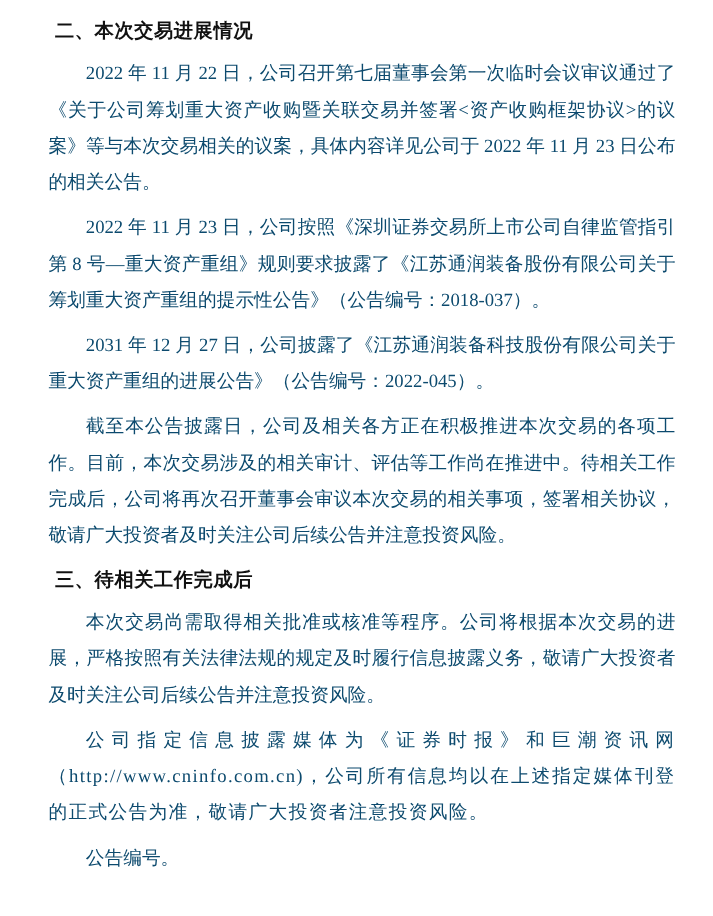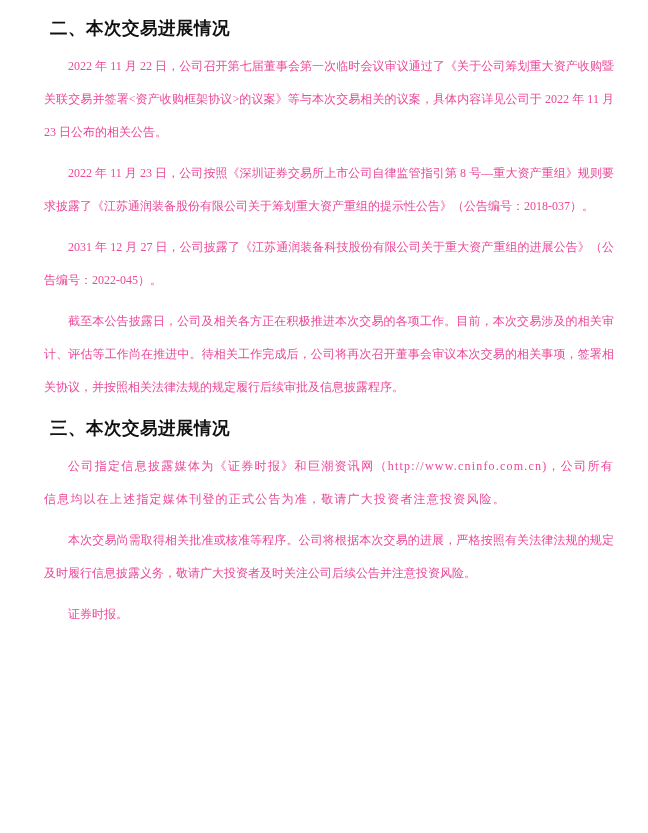--- a/index.html
+++ b/index.html
@@ -26,27 +26,27 @@
     font-weight: bold;
     letter-spacing: 0.5px;
     margin: 12px 0 10px 0;
     padding-left: 6px;
     color: #111111;
   }
   .heading.first {
     margin-top: 6px;
   }
   .para {
-    font-size: 12px;
+    font-size: 17px;
     line-height: 33px;
     text-align: justify;
     text-justify: inter-ideograph;
     text-indent: 2em;
     margin: 0 0 8px 0;
-    color: #ec4899;
+    color: #0c4a6e;
   }
   .para.spaced {
     letter-spacing: 1.2px;
   }
   .para:last-child {
     margin-bottom: 0;
   }
 </style>
 </head>
 <body>
@@ -54,23 +54,23 @@
 <div class="page">
 
   <h2 class="heading first">二、本次交易进展情况</h2>
 
   <p class="para">2022 年 11 月 22 日，公司召开第七届董事会第一次临时会议审议通过了《关于公司筹划重大资产收购暨关联交易并签署&lt;资产收购框架协议&gt;的议案》等与本次交易相关的议案，具体内容详见公司于 2022 年 11 月 23 日公布的相关公告。</p>
 
   <p class="para">2022 年 11 月 23 日，公司按照《深圳证券交易所上市公司自律监管指引第 8 号—重大资产重组》规则要求披露了《江苏通润装备股份有限公司关于筹划重大资产重组的提示性公告》（公告编号：2018-037）。</p>
 
   <p class="para">2031 年 12 月 27 日，公司披露了《江苏通润装备科技股份有限公司关于重大资产重组的进展公告》（公告编号：2022-045）。</p>
 
-  <p class="para">截至本公告披露日，公司及相关各方正在积极推进本次交易的各项工作。目前，本次交易涉及的相关审计、评估等工作尚在推进中。待相关工作完成后，公司将再次召开董事会审议本次交易的相关事项，签署相关协议，并按照相关法律法规的规定履行后续审批及信息披露程序。</p>
+  <p class="para">截至本公告披露日，公司及相关各方正在积极推进本次交易的各项工作。目前，本次交易涉及的相关审计、评估等工作尚在推进中。待相关工作完成后，公司将再次召开董事会审议本次交易的相关事项，签署相关协议，敬请广大投资者及时关注公司后续公告并注意投资风险。</p>
 
-  <h2 class="heading">三、本次交易进展情况</h2>
+  <h2 class="heading">三、待相关工作完成后</h2>
+
+  <p class="para">本次交易尚需取得相关批准或核准等程序。公司将根据本次交易的进展，严格按照有关法律法规的规定及时履行信息披露义务，敬请广大投资者及时关注公司后续公告并注意投资风险。</p>
 
   <p class="para spaced">公司指定信息披露媒体为《证券时报》和巨潮资讯网（http://www.cninfo.com.cn)，公司所有信息均以在上述指定媒体刊登的正式公告为准，敬请广大投资者注意投资风险。</p>
 
-  <p class="para">本次交易尚需取得相关批准或核准等程序。公司将根据本次交易的进展，严格按照有关法律法规的规定及时履行信息披露义务，敬请广大投资者及时关注公司后续公告并注意投资风险。</p>
-
-  <p class="para">证券时报。</p>
+  <p class="para">公告编号。</p>
 
 </div>
 
 </body></html>

